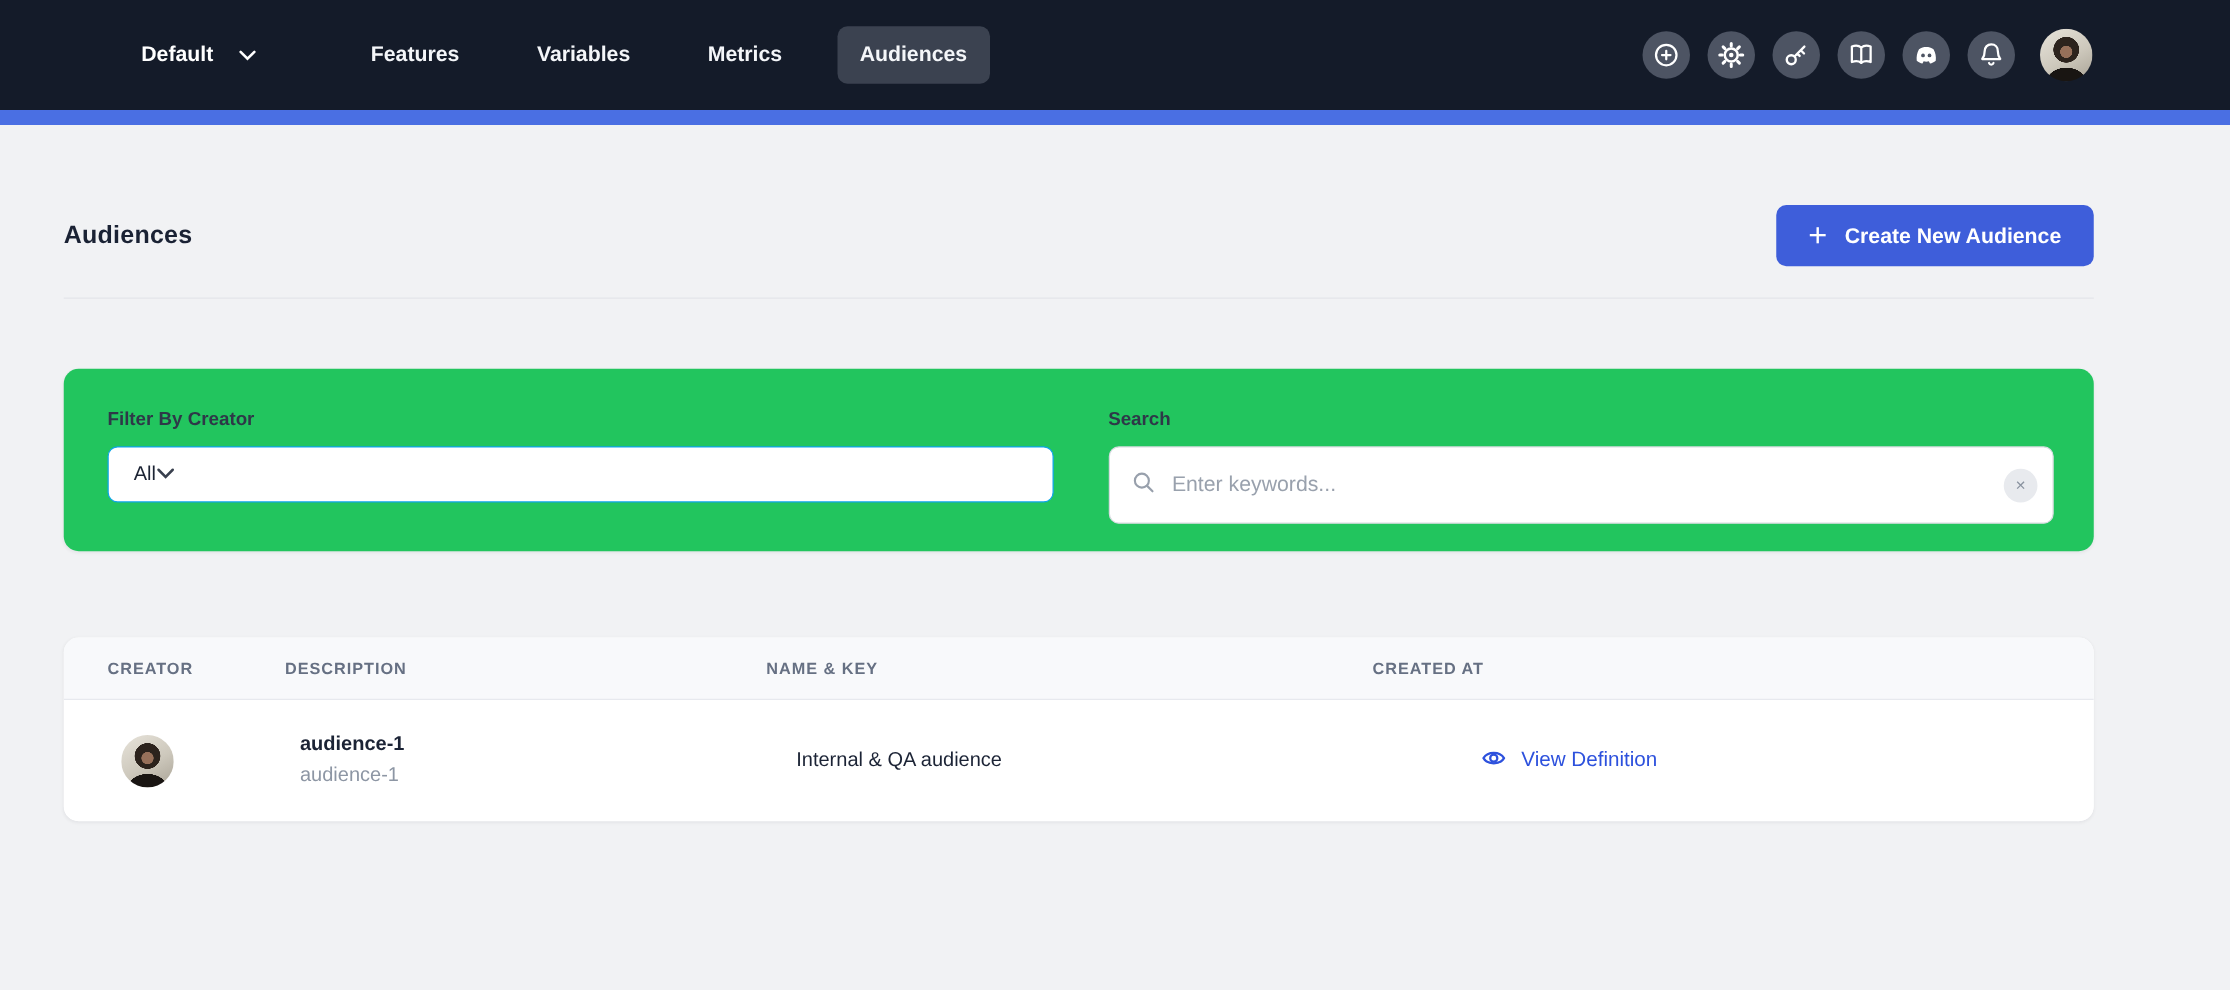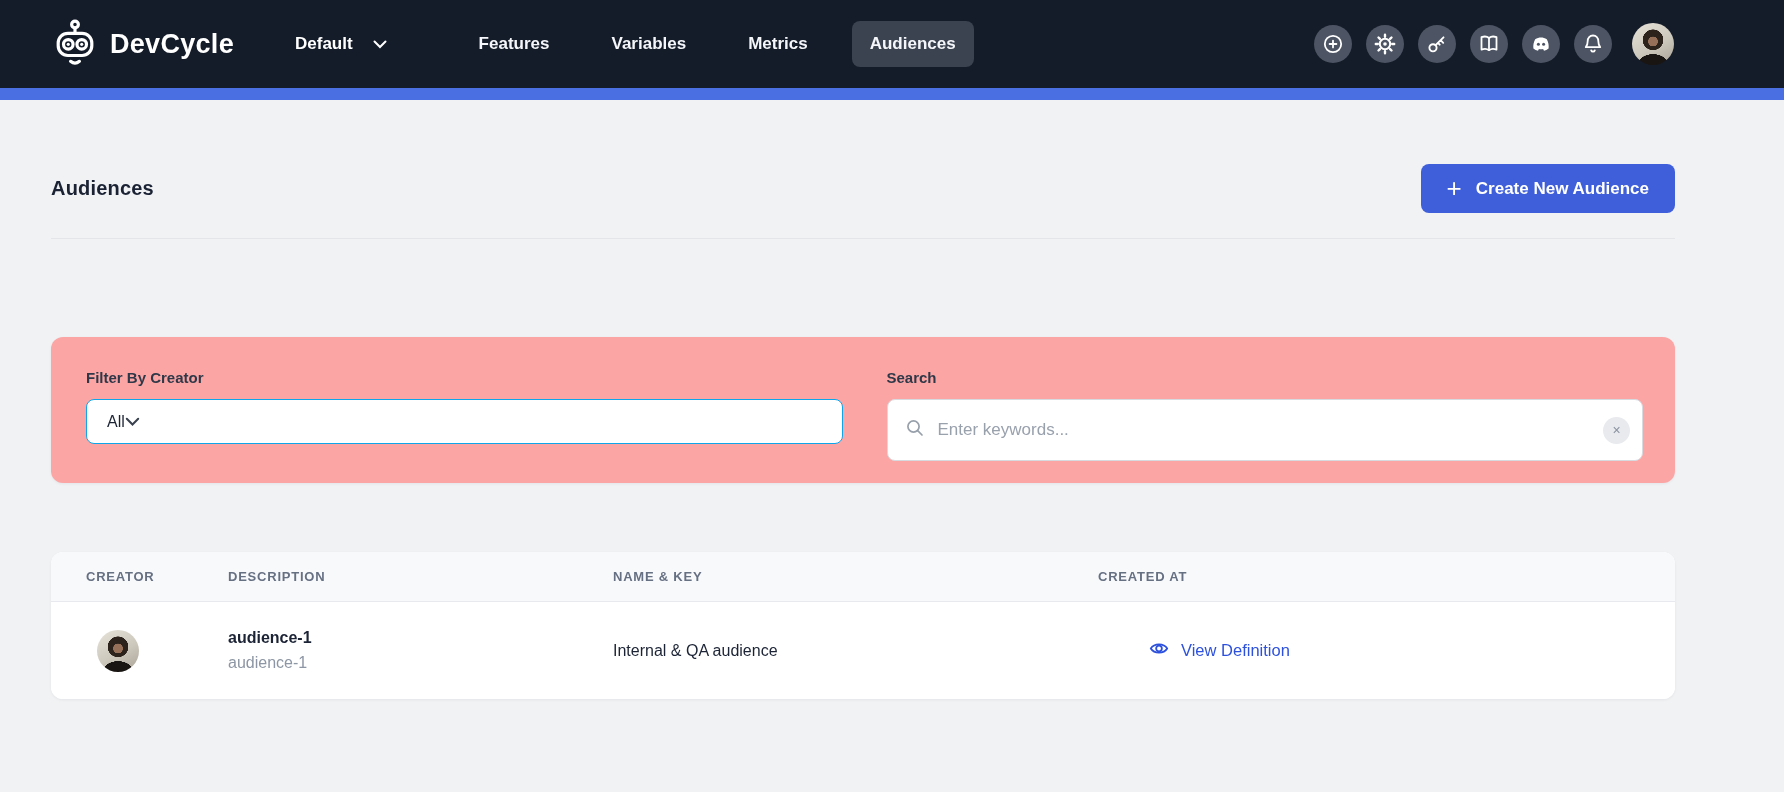--- a/index.html
+++ b/index.html
@@ -58,21 +58,21 @@
   .btn-primary {
     height:49px; padding:0 26px; border:none; border-radius:8px; background:#3e5eda;
     color:#ffffff; font-size:17px; font-weight:600; display:flex; align-items:center; gap:14px;
     cursor:pointer; font-family:inherit;
   }
   .btn-primary .plus { font-size:26px; font-weight:300; line-height:1; margin-top:-2px; }
   .divider { margin-top:25px; border:none; border-top:1px solid #e3e5e9; }
 
   
   .filter-card {
-    margin-top:98px; height:146px; background:#fca5a5; border-radius:12px;
+    margin-top:56px; height:146px; background:#22c55e; border-radius:12px;
     box-shadow:0 1px 3px rgba(16,24,40,.06); display:flex; gap:44px;
     padding:32px 32px 16px 35px;
   }
   .filter-col { flex:1; }
   .field-label { display:block; font-size:15px; font-weight:600; color:#2e3848; margin-bottom:13px; }
   .select-box {
     height:45px; border:1px solid #0ea5e9; border-radius:8px; background:#fff;
     display:flex; align-items:center; padding:0 20px; cursor:pointer;
   }
   .select-value { font-size:16px; color:#1c2434; }
@@ -100,54 +100,39 @@
   .thead, .trow {
     display:grid; grid-template-columns:142px 385px 485px 275px 1fr;
     padding-left:35px; align-items:center;
   }
   .thead {
     height:50px; background:#f8f9fb; border-bottom:1px solid #e7e9ee;
   }
   .th {
     font-size:13px; font-weight:600; color:#667083; letter-spacing:.06em; text-transform:uppercase;
   }
-  .trow { height:97px; background:#fff; }
+  .trow { height:97px; background:#fff;gap:12px; }
   .td { font-size:16px; color:#1b2335; }
   .td-creator .avatar { margin-left:11px; cursor:default; }
   .cell-primary { font-size:16px; font-weight:700; color:#1b2335; margin-bottom:7px; }
   .cell-secondary { font-size:16px; color:#8d96a4; }
   .td-created .cell-primary { font-weight:400; }
   .td-action { padding-left:50px; }
   .link {
     display:inline-flex; align-items:center; gap:11px; text-decoration:none;
     color:#2d51dd; font-size:16.5px; font-weight:500; cursor:pointer;
   }
 </style>
 </head>
 <body>
 
 <div class="page">
 
   <header class="navbar">
     <div class="nav-left">
-      <div class="brand">
-        <span class="logo-icon">
-          <svg width="46" height="50" viewBox="0 0 26 28" fill="none" stroke="#ffffff" stroke-width="1.8" stroke-linecap="round">
-            <circle cx="13" cy="3" r="1.9"></circle>
-            <line x1="13" y1="5" x2="13" y2="8"></line>
-            <rect x="3.5" y="8" width="19" height="12.5" rx="5.5"></rect>
-            <circle cx="9.2" cy="14.2" r="2.7"></circle>
-            <circle cx="16.8" cy="14.2" r="2.7"></circle>
-            <circle cx="9.2" cy="14.2" r="0.9" fill="#ffffff" stroke="none"></circle>
-            <circle cx="16.8" cy="14.2" r="0.9" fill="#ffffff" stroke="none"></circle>
-            <path d="M10.5 23.8 q2.5 2.1 5 0"></path>
-          </svg>
-        </span>
-        <span class="brand-text">DevCycle</span>
-      </div>
 
       <div class="project-switcher">
         <span>Default</span>
         <span>
           <svg width="14" height="9" viewBox="0 0 14 9" fill="none" stroke="#ffffff" stroke-width="2" stroke-linecap="round">
               <path d="M1.5 1.5 L7 7 L12.5 1.5"></path>
             </svg>
         </span>
       </div>
 

